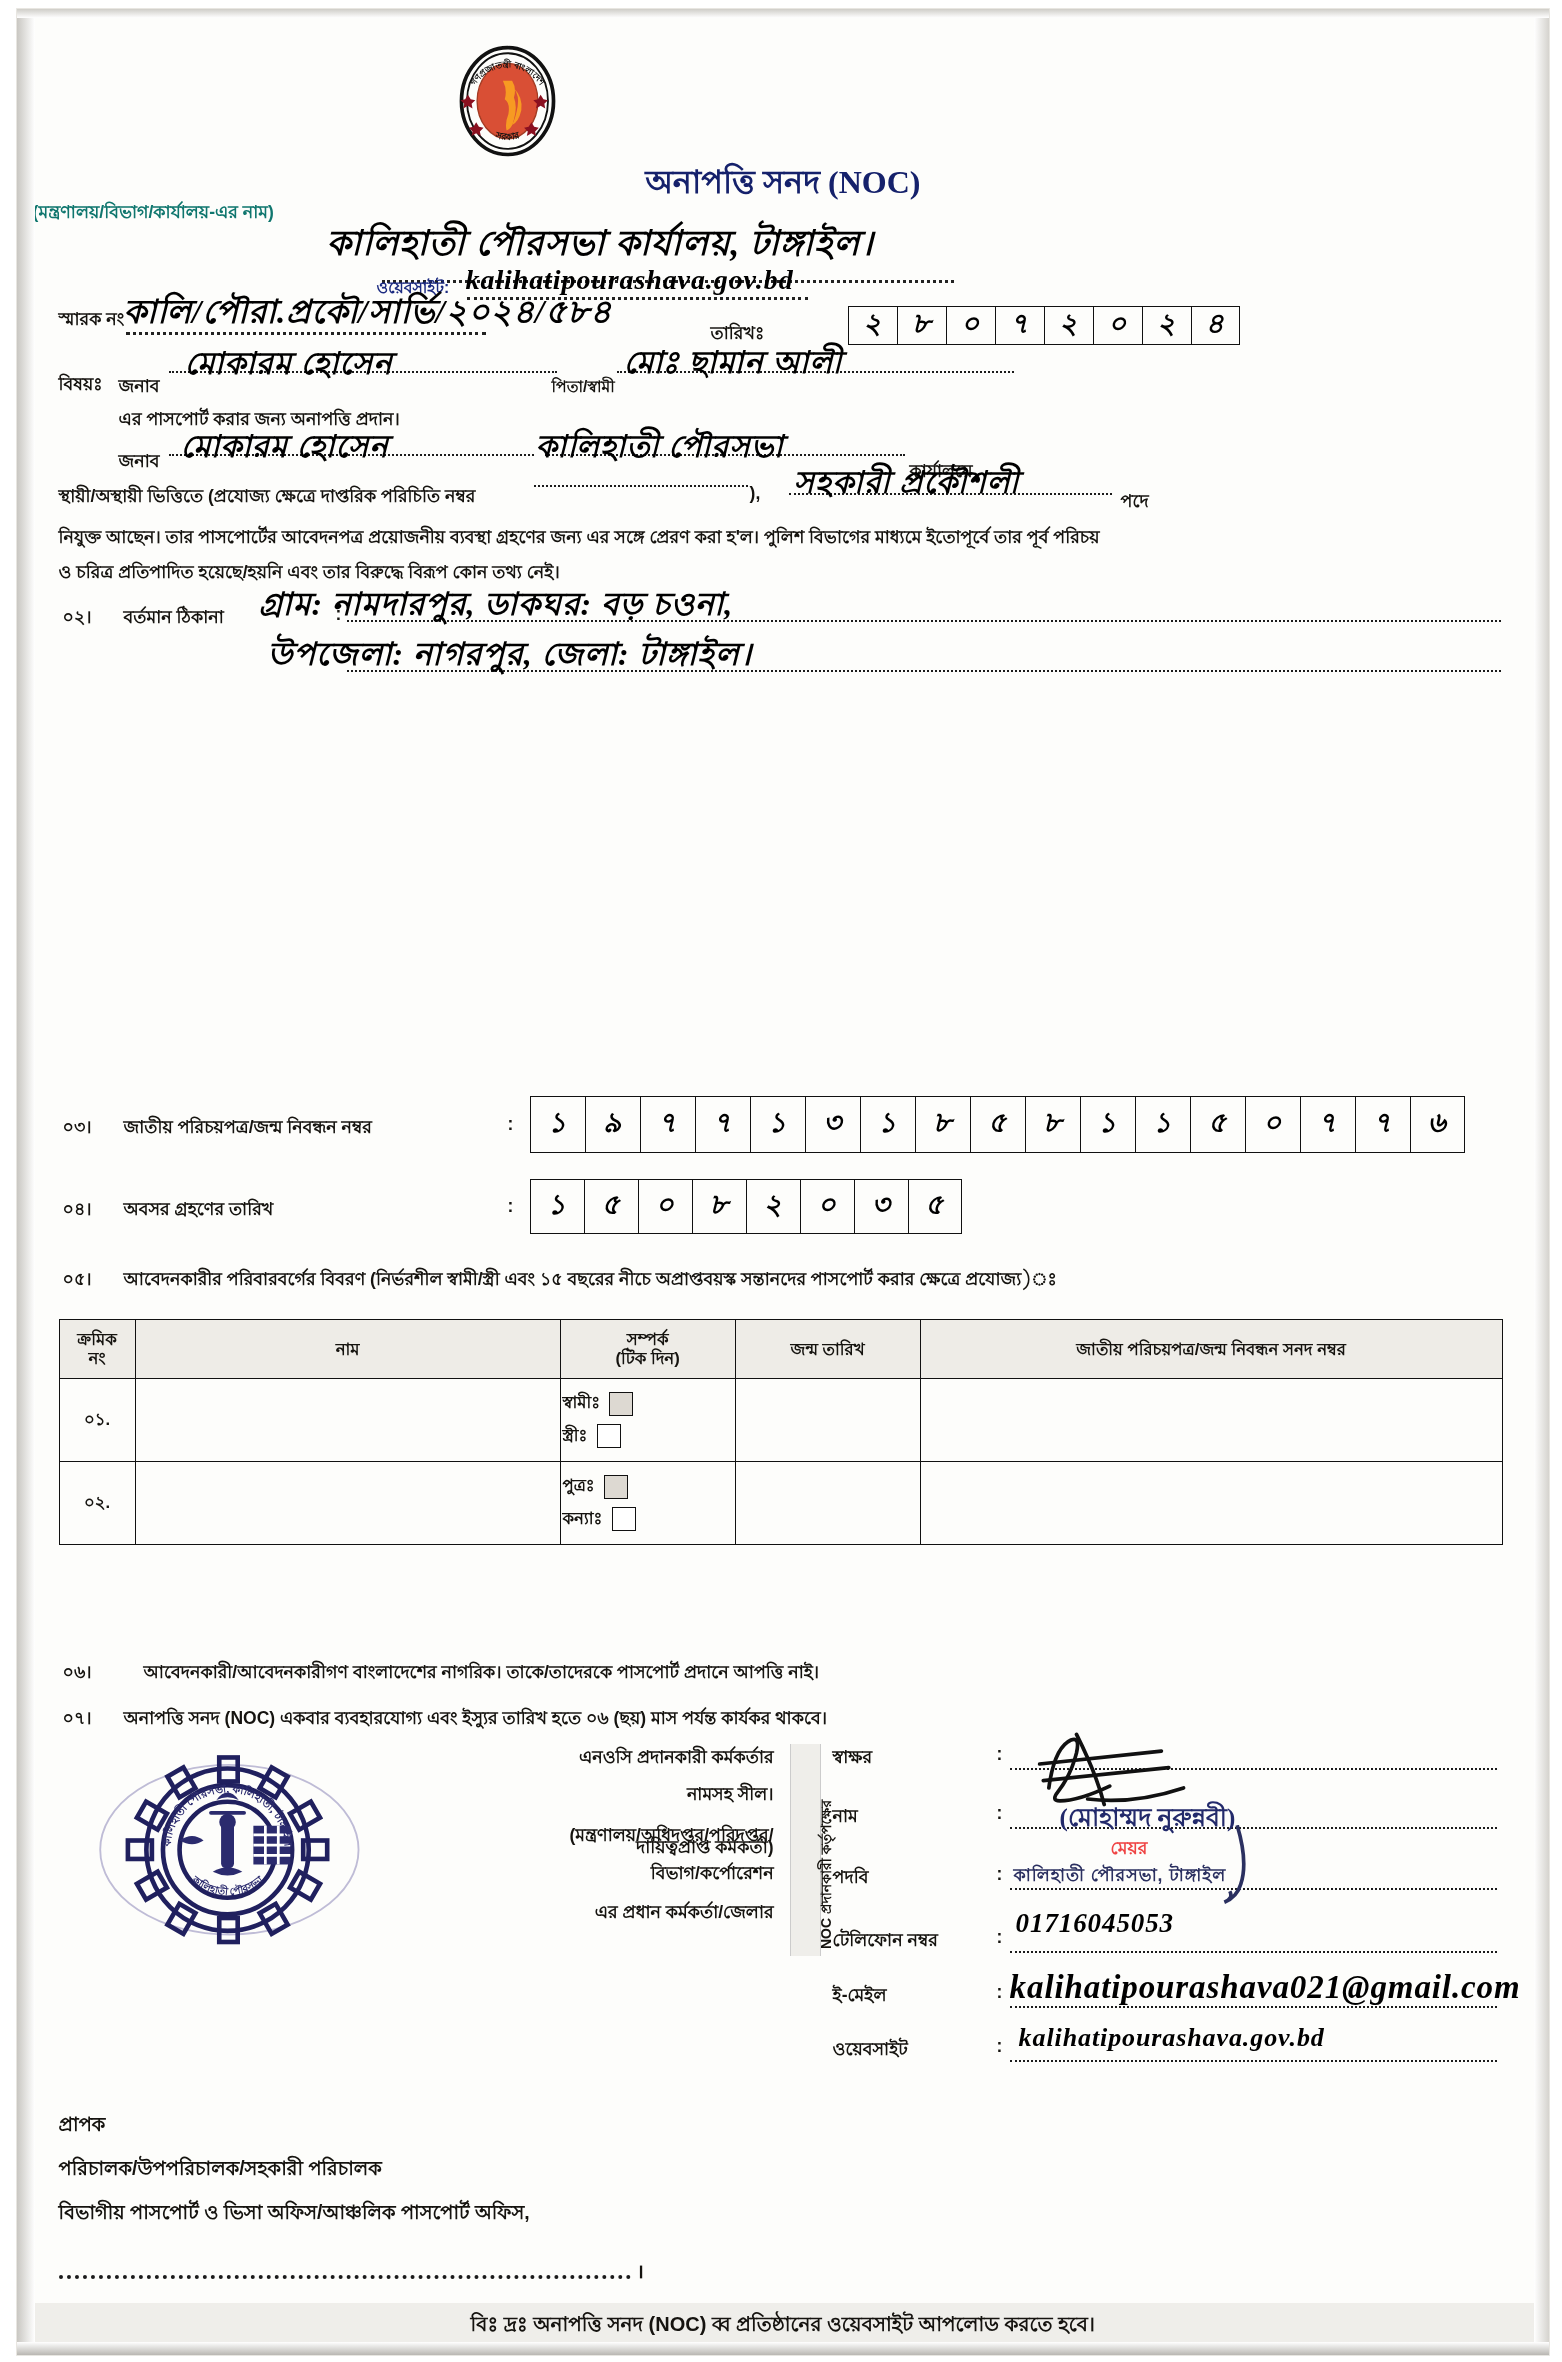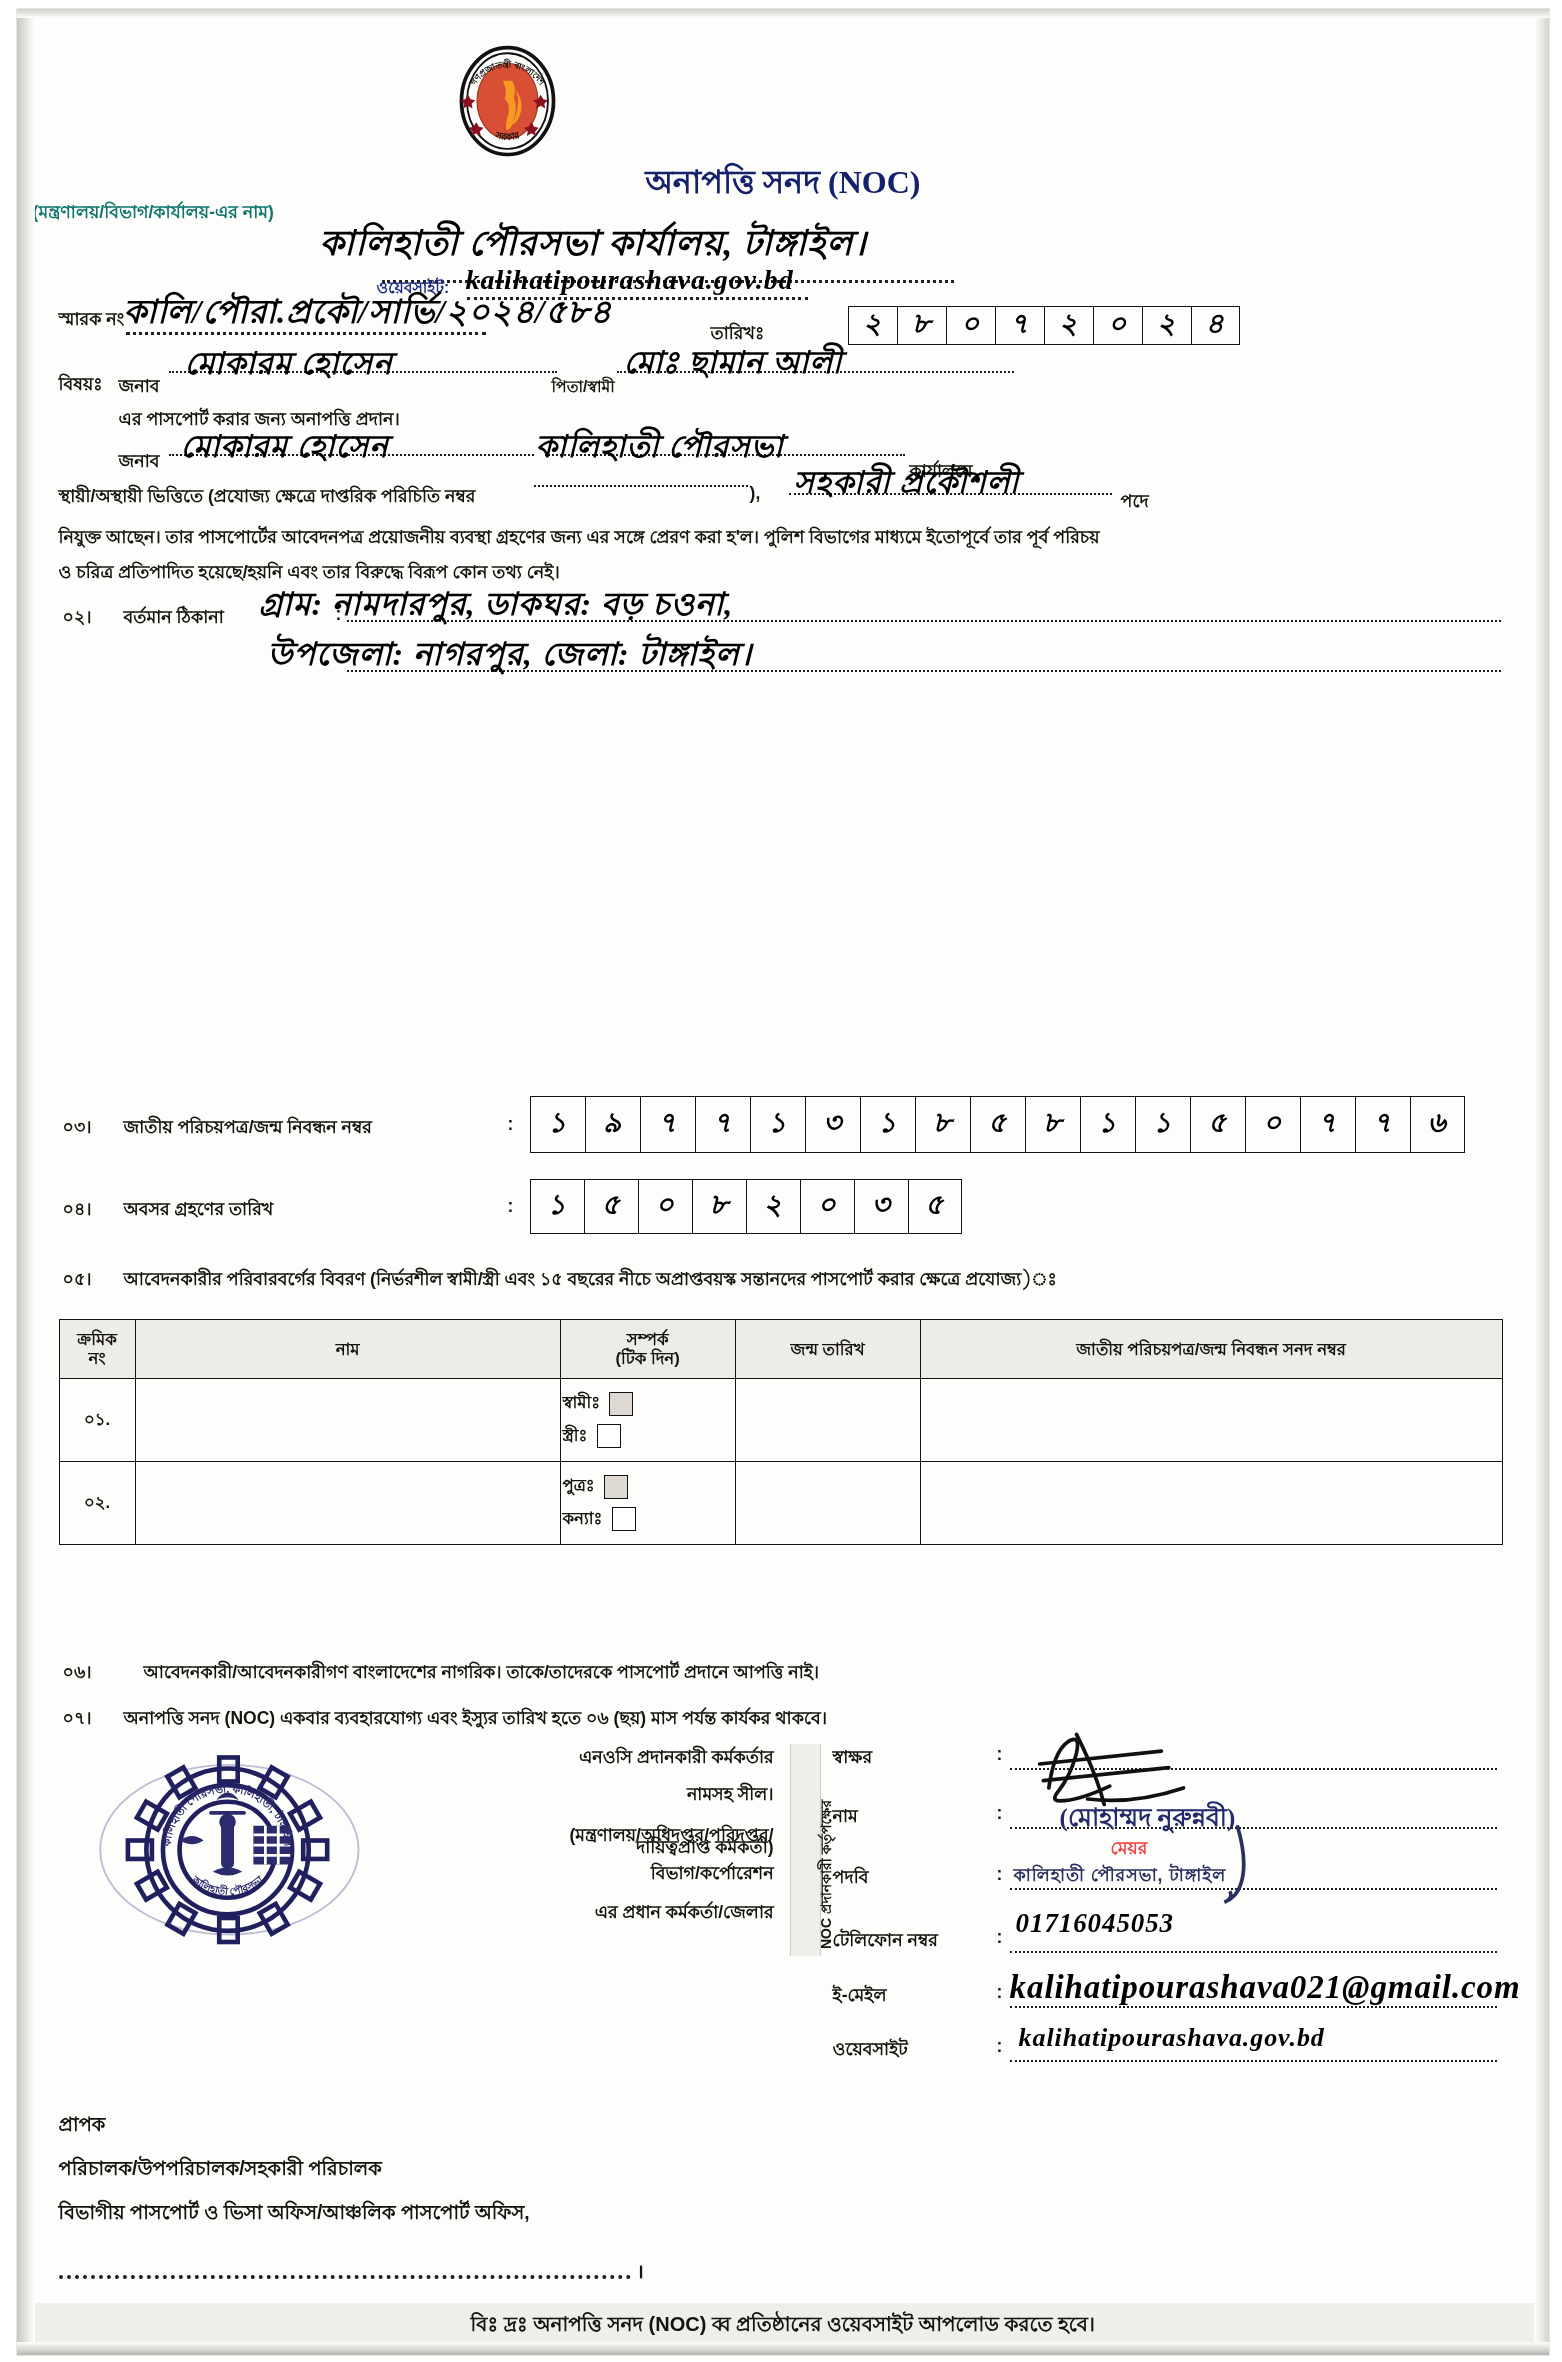--- a/index.html
+++ b/index.html
@@ -51,21 +51,21 @@
     position:absolute; left:0; top:148px; width:100%;
     text-align:center;
     font-size:32px; font-weight:bold; color:#15216b;
     font-family:"Liberation Serif", serif;
   }
   #subtitle {
     position:absolute; left:16px; top:190px; width:100%;
     text-align:left; font-size:17.5px; color:#0f766e; font-weight:bold;
   }
   #office-hand {
-    position:absolute; left:303px; top:207px; width:978px;
+    position:absolute; left:310px; top:207px; width:978px;
     font-size:35px; text-align:left;
   }
   #office-dots { position:absolute; left:365px; top:271px; width:572px; border-bottom:3.7px dotted #222; }
 
   #web-label { position:absolute; left:360px; top:266px; font-size:15.7px; color:#1b2a80; font-weight:bold; }
   #web-hand  { position:absolute; left:449px; top:255px; font-size:28px; }
 
   
   #memo-label { position:absolute; left:42px; top:297px; font-size:17.5px; }
   #memo-hand  { position:absolute; left:107px; top:277px; font-size:33px; }

